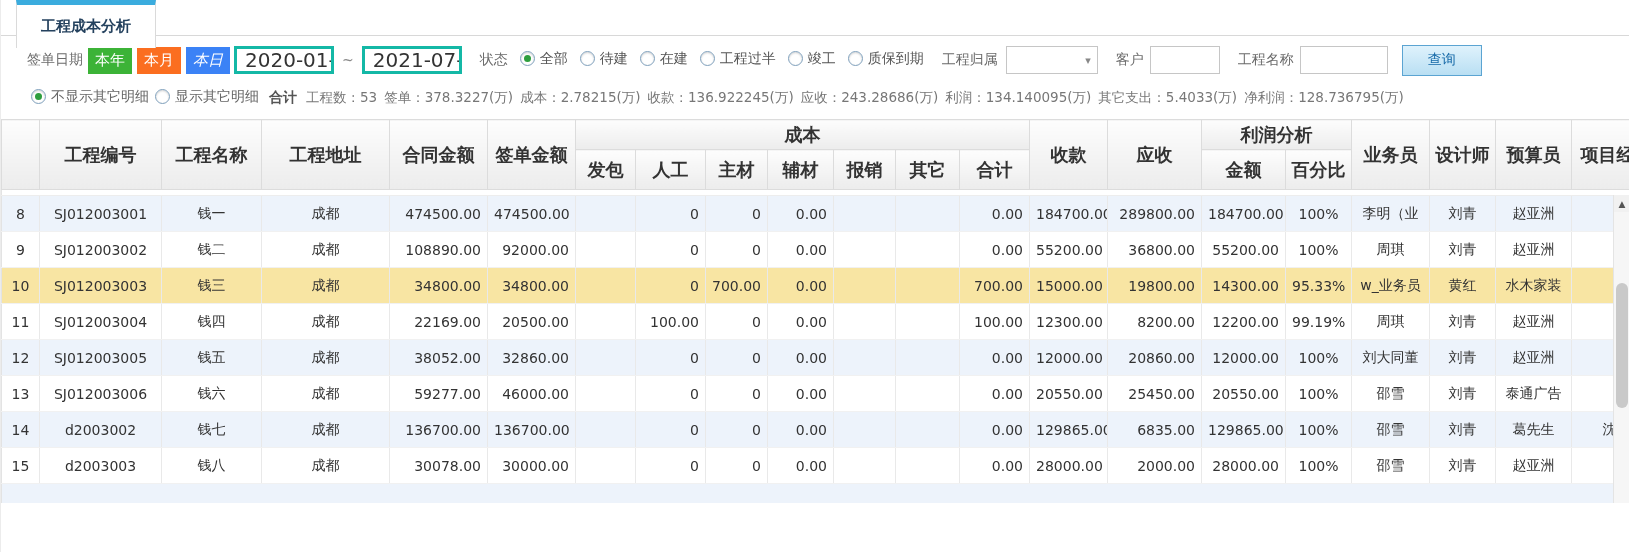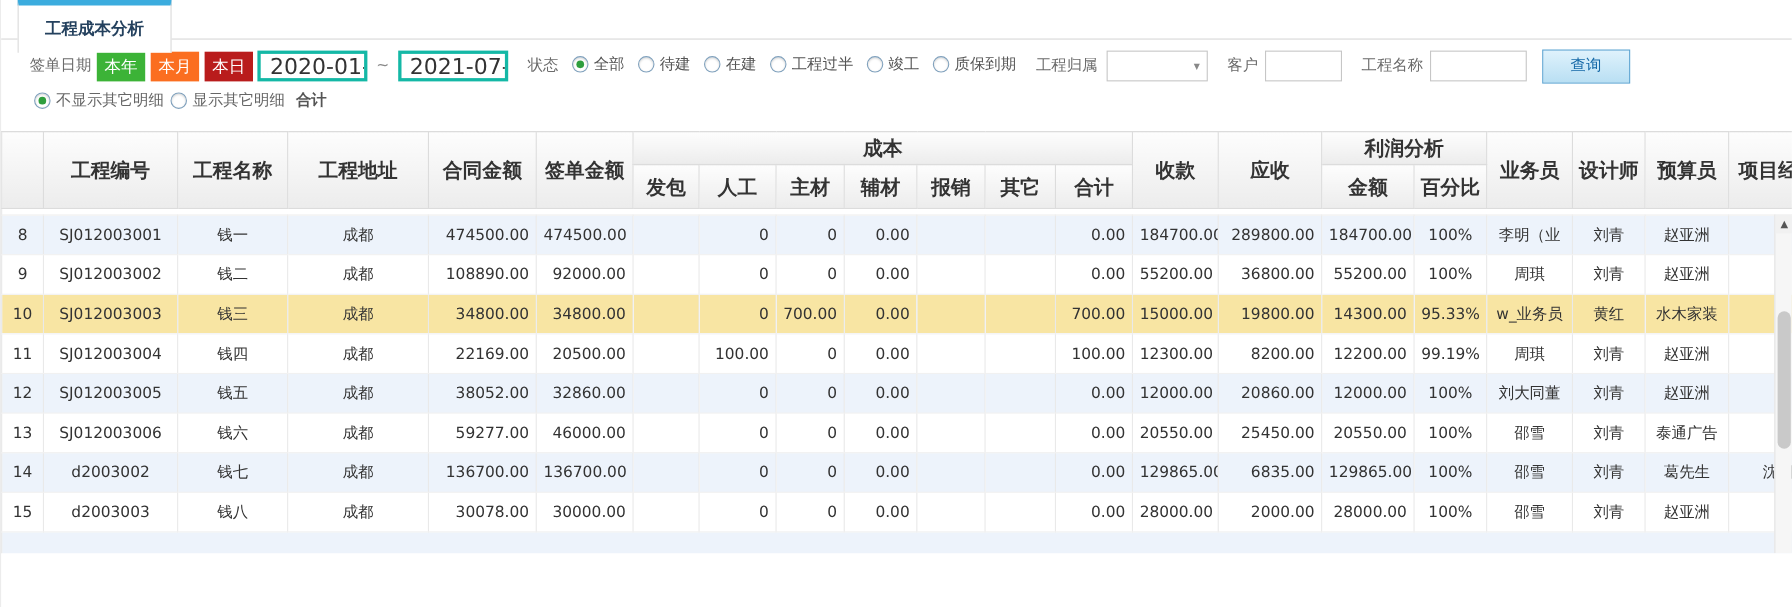--- a/index.html
+++ b/index.html
@@ -32,21 +32,21 @@
   .select { display:inline-flex; align-items:center; justify-content:flex-end; width:92px; height:28px;
             border:1px solid #C6C6C6; background:#fff; margin-left:8px; cursor:pointer; padding-right:6px; }
   .caret { color:#888; font-size:11px; }
   .text-input { height:28px; border:1px solid #C6C6C6; margin-left:6px; font-size:14px; padding:0 6px; font-family:inherit; }
   .ti-customer { width:70px; }
   .ti-team { width:88px; }
   .query-btn { width:80px; height:31px; margin-left:14px; background:linear-gradient(#DFF2FC,#B9DFF3);
                border:1px solid #5BA4D2; color:#1468A7; font-size:14px; cursor:pointer; font-family:inherit; }
 
   
-  .summarybar { display:flex; padding-left:24px; height:32px; white-space:nowrap; }
+  .summarybar { display:flex; align-items:center; padding-left:24px; height:32px; white-space:nowrap; }
   .summarybar .radio-item { margin-left:6px; }
   .summarybar .radio-item > span + span { color:#666; }
   .total-lbl { font-size:14px; font-weight:bold; color:#555; margin-left:10px; margin-right:2px; }
   #summary-stats { display:inline-flex; }
   .stat { font-size:13.5px; color:#777; margin-left:7px; }
 
   
   .list-header { position:relative; height:35px; margin-top:6px; border-bottom:1px solid #D9D9D9;
                  display:flex; align-items:center; padding-left:12px; }
   .monitor-icon { display:inline-flex; margin-right:6px; }
@@ -90,21 +90,21 @@
     <div class="tab">
       <span>工程成本分析</span>
     </div>
   </div>
 
   <div class="filterbar">
     <span class="lbl">签单日期</span>
     <span id="quick-buttons">
         <span class="quick-btn" style="background: rgb(60, 179, 55);">本年</span>
         <span class="quick-btn" style="background: rgb(251, 110, 32);">本月</span>
-        <span class="quick-btn" style="background: #b91c1c;">本日</span>
+        <span class="quick-btn" style="background: #3b82f6; font-style: italic;">本日</span>
       </span>
     <input class="date-input" value="2020-01-01" style="">
     <span class="tilde">~</span>
     <input class="date-input" value="2021-07-27" style="">
     <span class="lbl gap-l">状态</span>
     <span id="status-radios"><span class="radio-item">
           <span class="radio sel"></span>
           <span>全部</span>
         </span><span class="radio-item">
           <span class="radio"></span>
@@ -135,20 +135,30 @@
 
   <div class="summarybar">
     <span id="detail-radios"><span class="radio-item">
           <span class="radio sel"></span>
           <span>不显示其它明细</span>
         </span><span class="radio-item">
           <span class="radio"></span>
           <span>显示其它明细</span>
         </span></span>
     <span class="total-lbl">合计</span>
+    <span id="summary-stats">
+        <span class="stat">工程数：53</span>
+        <span class="stat">签单：378.3227(万)</span>
+        <span class="stat">成本：2.78215(万)</span>
+        <span class="stat">收款：136.922245(万)</span>
+        <span class="stat">应收：243.28686(万)</span>
+        <span class="stat">利润：134.140095(万)</span>
+        <span class="stat">其它支出：5.4033(万)</span>
+        <span class="stat">净利润：128.736795(万)</span>
+      </span>
   </div>
 
 
   <div class="table-wrap">
     <table class="grid" id="grid">
         <colgroup>
           <col style="width: 38px;">
           <col style="width: 122px;">
           <col style="width: 100px;">
           <col style="width: 128px;">

